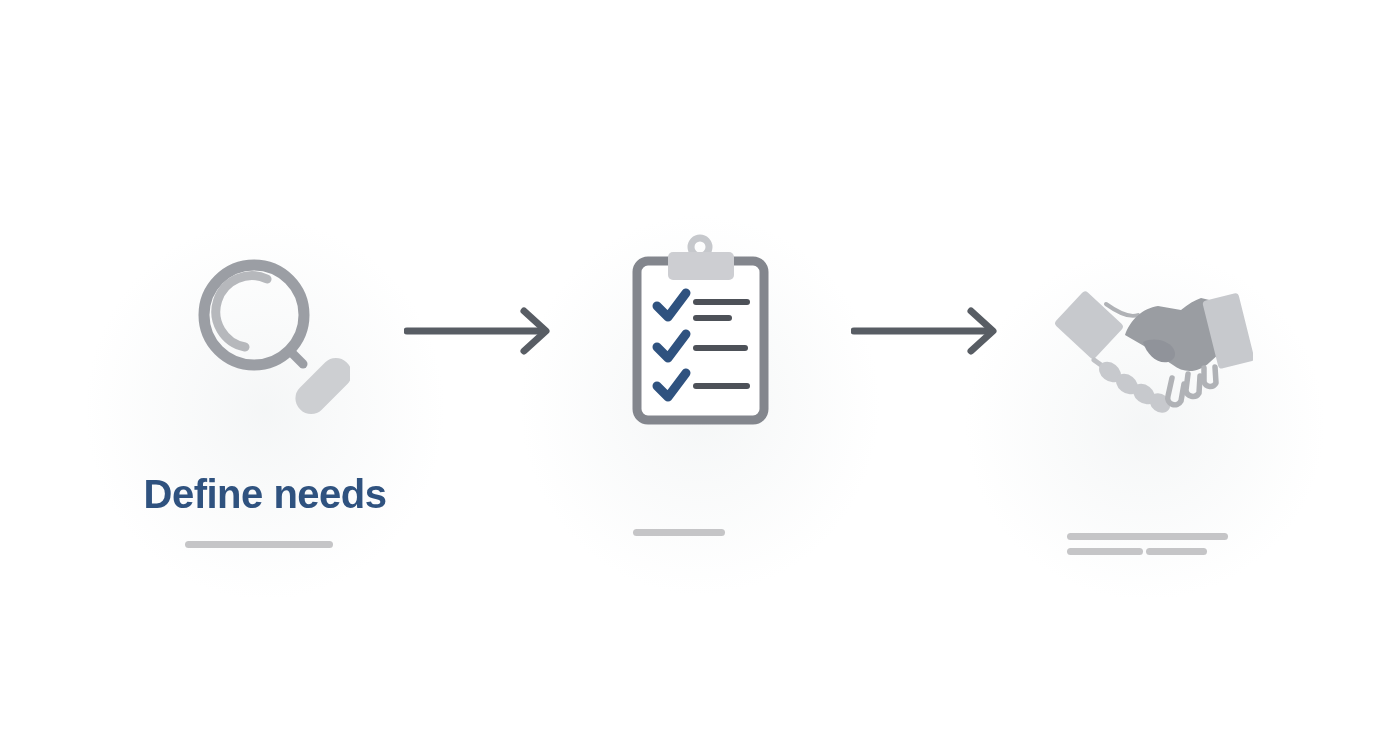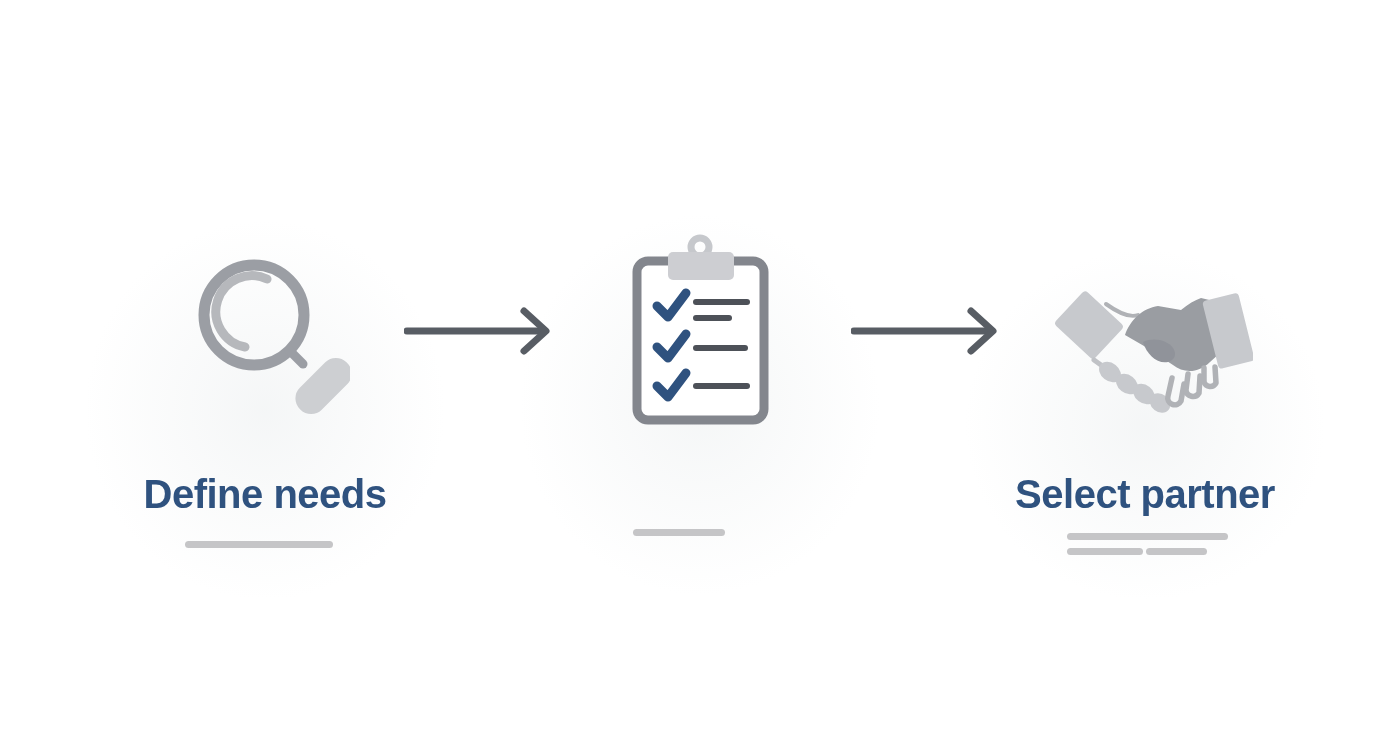--- a/index.html
+++ b/index.html
@@ -122,21 +122,20 @@
       <ellipse cx="96" cy="114" rx="12" ry="9" fill="#c7c9cd" transform="rotate(38 96 114)"></ellipse>
       <ellipse cx="112" cy="123" rx="11" ry="9" fill="#c7c9cd" transform="rotate(38 112 123)"></ellipse>
 
       <path d="M 124 98 L 120 116 A 7 7 0 0 0 133 121 L 136 104" fill="none" stroke="#b0b2b6" stroke-width="5.5" stroke-linecap="round" stroke-linejoin="round"></path>
       <path d="M 140 94 L 138 110 A 7 7 0 0 0 151 113 L 152 96" fill="none" stroke="#b0b2b6" stroke-width="5.5" stroke-linecap="round" stroke-linejoin="round"></path>
       <path d="M 156 88 L 156 102 A 6.5 6.5 0 0 0 168 103 L 167 87" fill="none" stroke="#b0b2b6" stroke-width="5.5" stroke-linecap="round" stroke-linejoin="round"></path>
     </svg>
   </div>
 
   <div class="step-label label-1">Define needs</div>
-  <div class="step-label label-3">Select partner</div>
 
   <div class="underline-bar bar-1"></div>
   <div class="underline-bar bar-2"></div>
   <div class="underline-bar bar-3a"></div>
   <div class="underline-bar bar-3b"></div>
   <div class="underline-bar bar-3c"></div>
 
 </div>
 
 </body></html>

